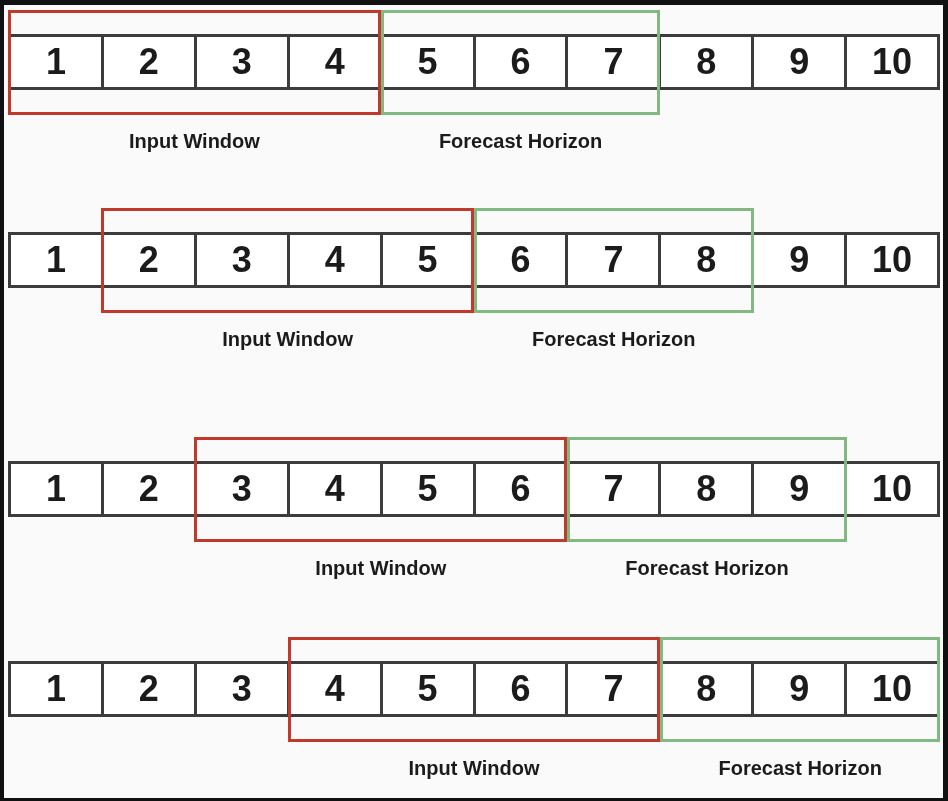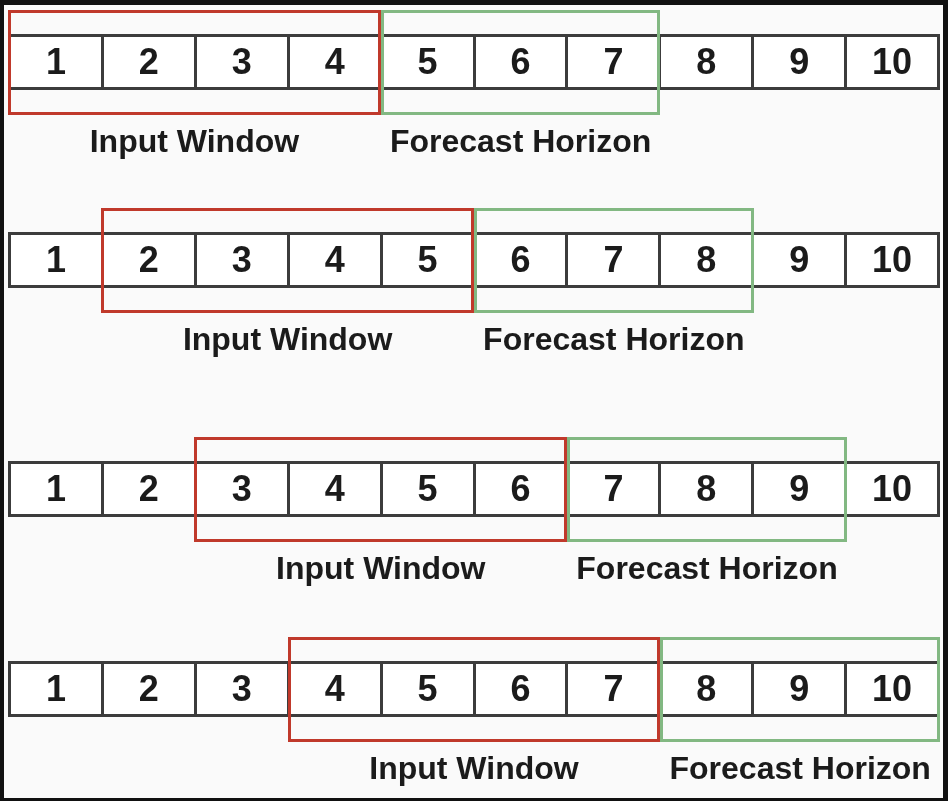--- a/index.html
+++ b/index.html
@@ -76,21 +76,21 @@
   .row-4 .overlay.input    { left: 30%; width: 40%; }
   .row-4 .overlay.forecast { left: 70%; width: 30%; }
 
   .box-label {
     position: absolute;
     top: 112px;
     height: 38px;
     display: flex;
     align-items: center;
     justify-content: center;
-    font-size: 32px;
+    font-size: 20px;
     font-weight: bold;
     color: #1b1b1b;
     white-space: nowrap;
     z-index: 3;
   }
   .row-1 .box-label.input    { left: 0%;  width: 40%; }
   .row-1 .box-label.forecast { left: 40%; width: 30%; }
   .row-2 .box-label.input    { left: 10%; width: 40%; }
   .row-2 .box-label.forecast { left: 50%; width: 30%; }
   .row-3 .box-label.input    { left: 20%; width: 40%; }

